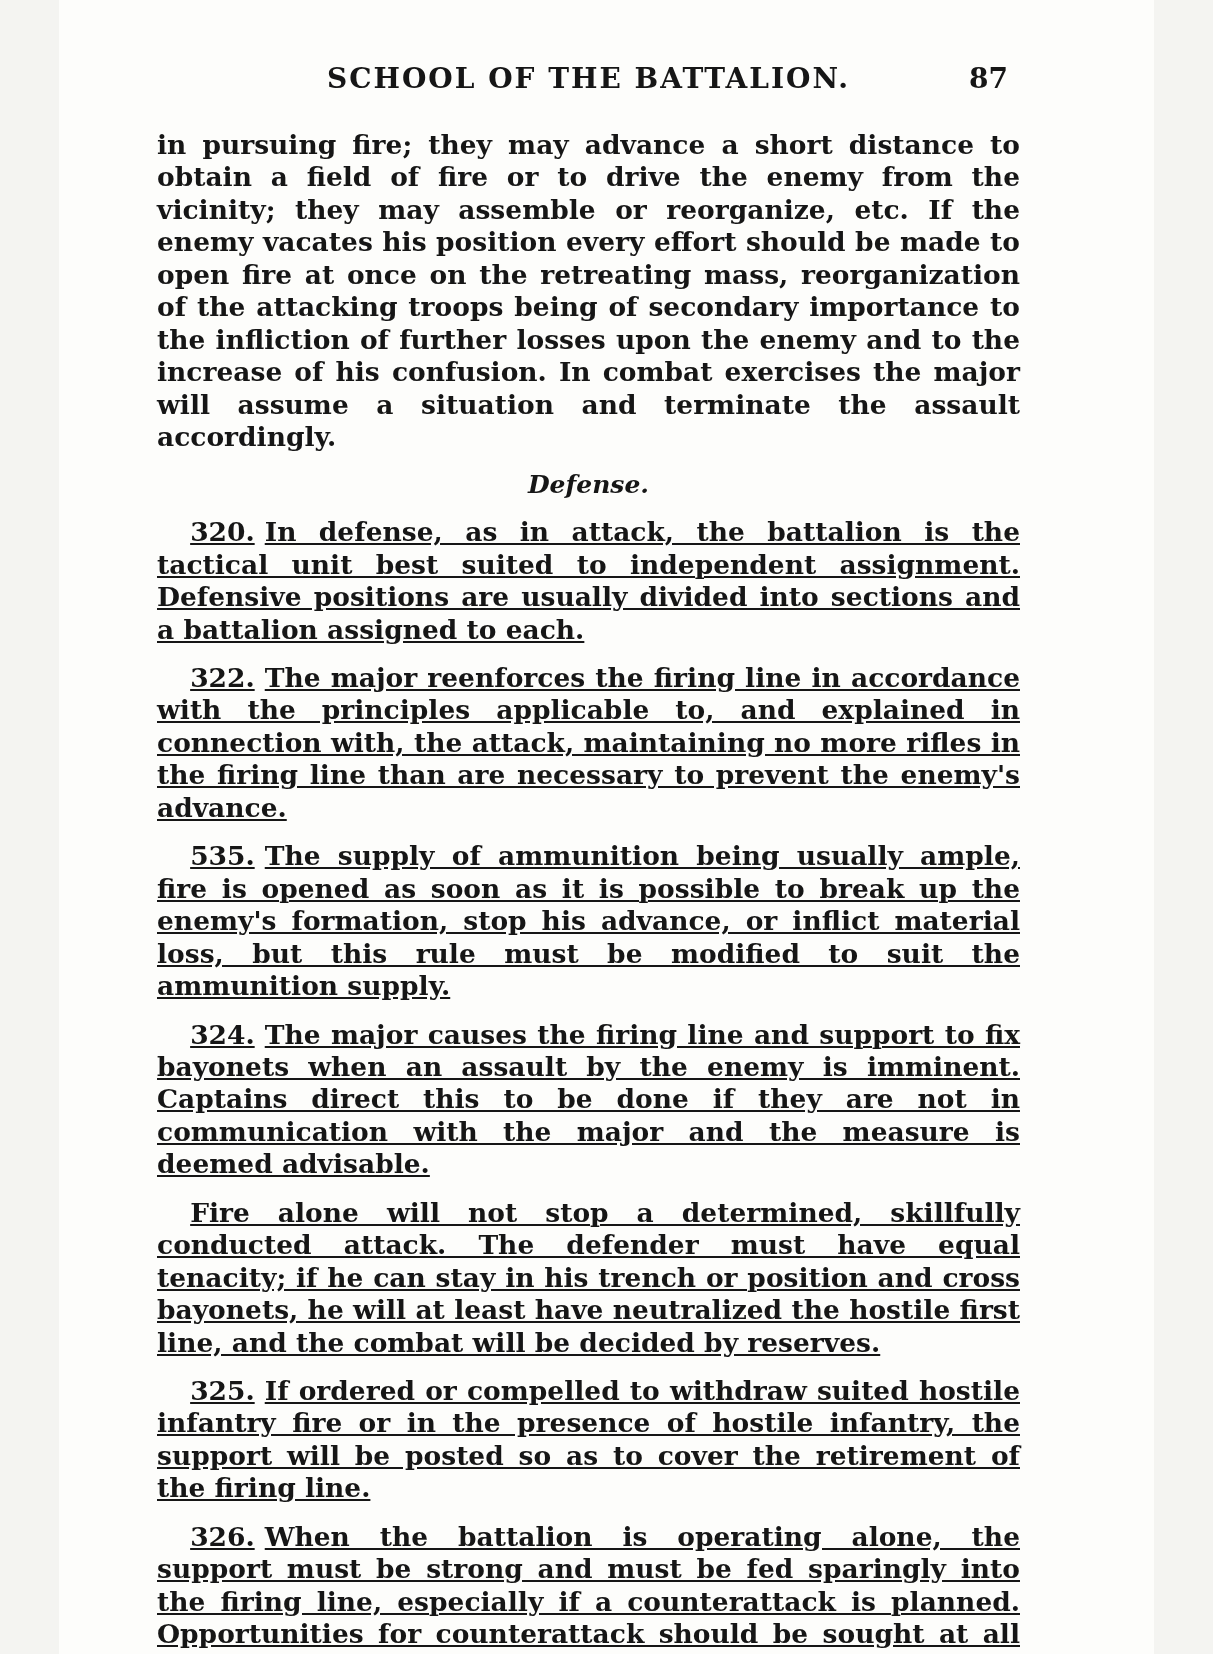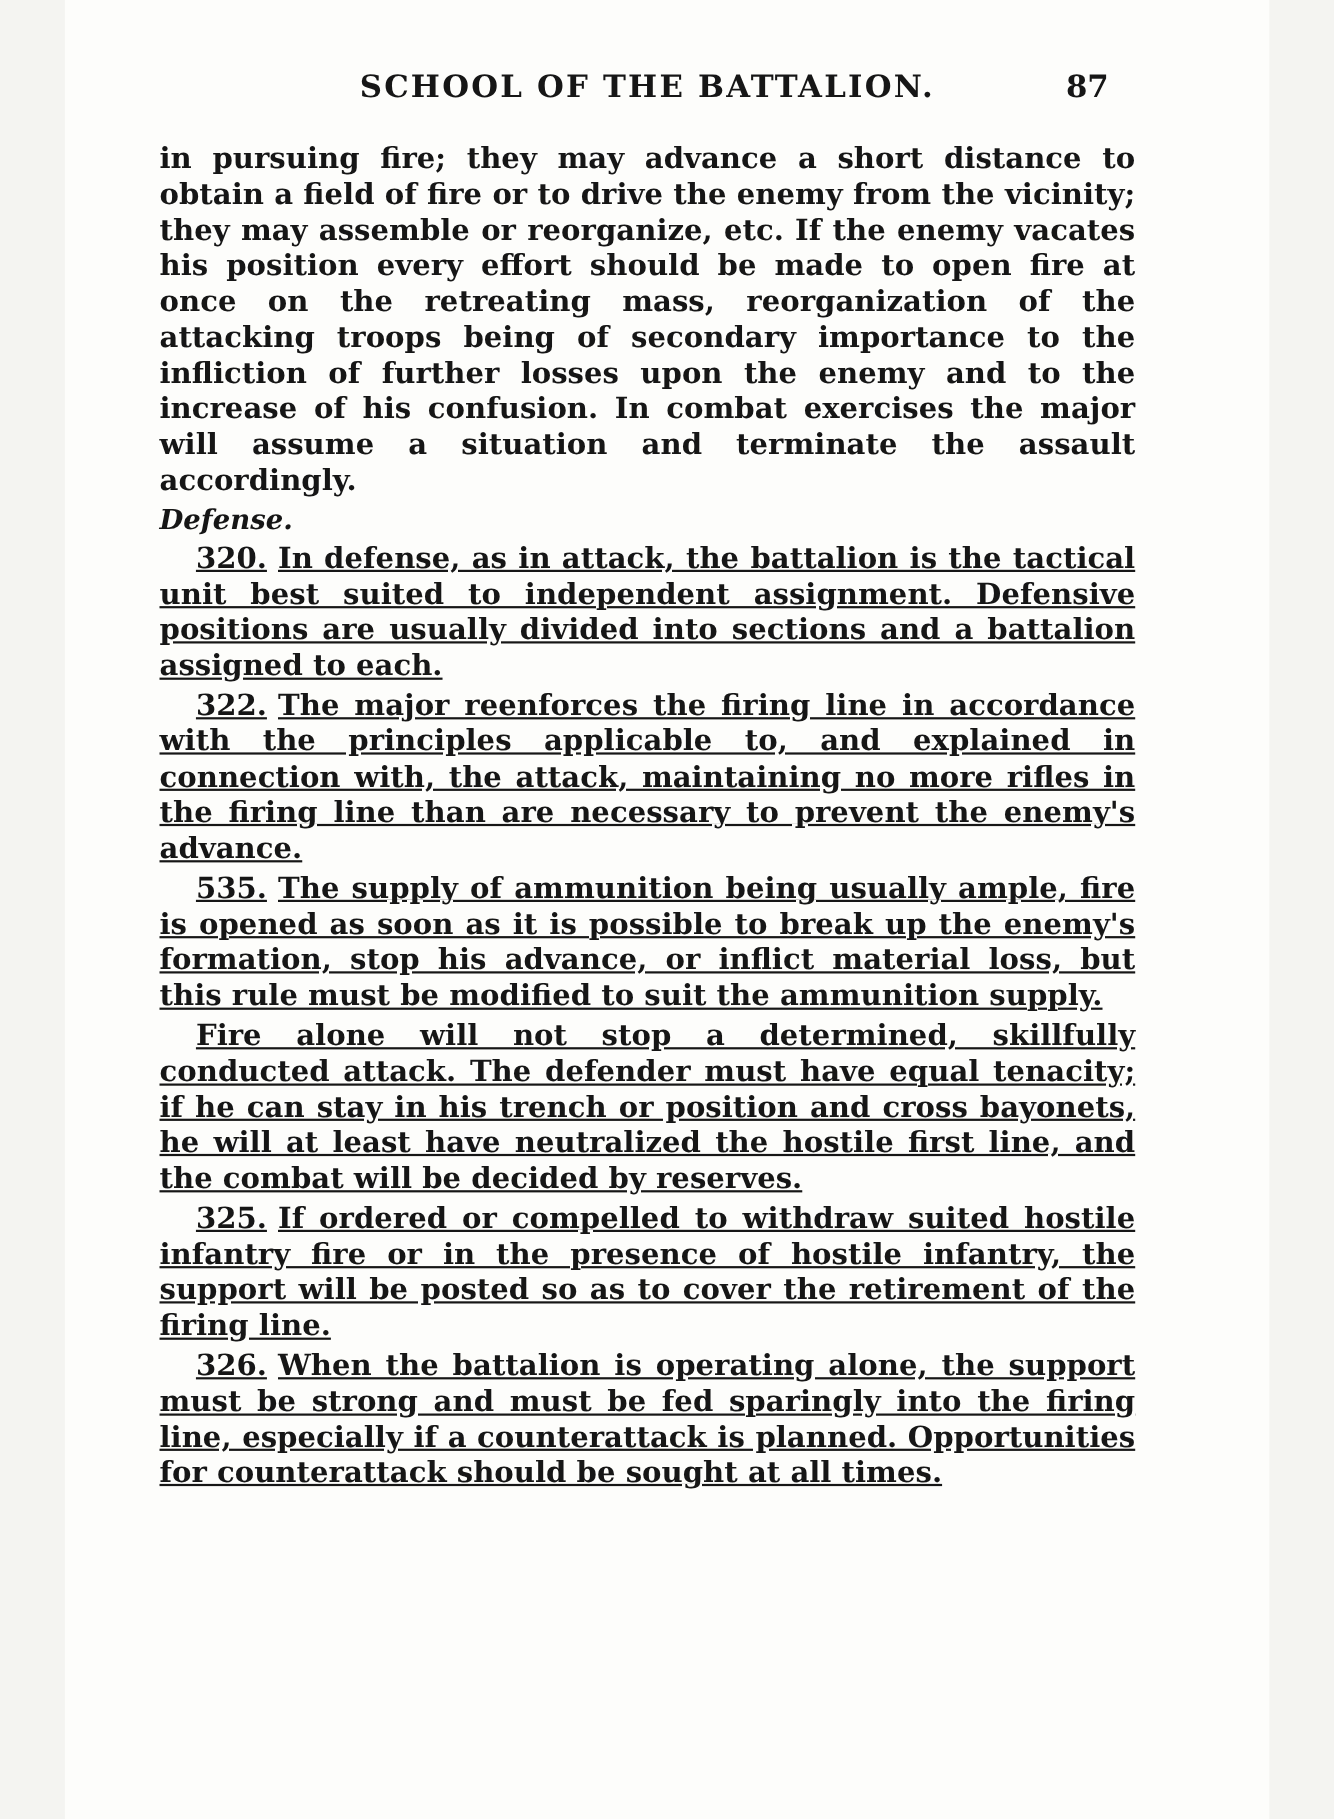--- a/index.html
+++ b/index.html
@@ -36,31 +36,32 @@
     top: 0;
     letter-spacing: 0;
     margin-left: 16px;
   }
   .body-text {
     font-size: 26.5px;
     line-height: 1.225;
     text-align: justify;
   }
   .body-text p {
-    margin: 4px;
+    margin: 16px;
   }
   .body-text p.indent {
     text-indent: 1.25em;
     text-decoration: underline;
   }
   .num {
     font-weight: bold;
     margin-right: 0.38em;
   }
   .section-heading {
+    text-align: center;
     font-style: italic;
     font-weight: bold;
     font-size: 25px;
     margin: 10px 0 12px 0;
     text-indent: 0 !important;
   }
 </style>
 </head>
 <body>
 
@@ -77,20 +78,21 @@
 
     <p class="section-heading">Defense.</p>
 
     <p class="indent"><span class="num">320.</span><span>In defense, as in attack, the battalion is the tactical unit best suited to independent assignment.  Defensive positions are usually divided into sections and a battalion assigned to each.</span></p>
 
 
     <p class="indent"><span class="num">322.</span><span>The major reenforces the firing line in accordance with the principles applicable to, and explained in connection with, the attack, maintaining no more rifles in the firing line than are necessary to prevent the enemy's advance.</span></p>
 
     <p class="indent"><span class="num">535.</span><span>The supply of ammunition being usually ample, fire is opened as soon as it is possible to break up the enemy's formation, stop his advance, or inflict material loss, but this rule must be modified to suit the ammunition supply.</span></p>
 
+    <p class="indent"><span class="num">324.</span><span>The major causes the firing line and support to fix bayonets when an assault by the enemy is imminent.  Captains direct this to be done if they are not in communication with the major and the measure is deemed advisable.</span></p>
 
     <p class="indent"><span>Fire alone will not stop a determined, skillfully conducted attack.  The defender must have equal tenacity; if he can stay in his trench or position and cross bayonets, he will at least have neutralized the hostile first line, and the combat will be decided by reserves.</span></p>
 
     <p class="indent"><span class="num">325.</span><span>If ordered or compelled to withdraw suited hostile infantry fire or in the presence of hostile infantry, the support will be posted so as to cover the retirement of the firing line.</span></p>
 
     <p class="indent"><span class="num">326.</span><span>When the battalion is operating alone, the support must be strong and must be fed sparingly into the firing line, especially if a counterattack is planned.  Opportunities for counterattack should be sought at all times.</span></p>
 
   </div>
 
 </div>

